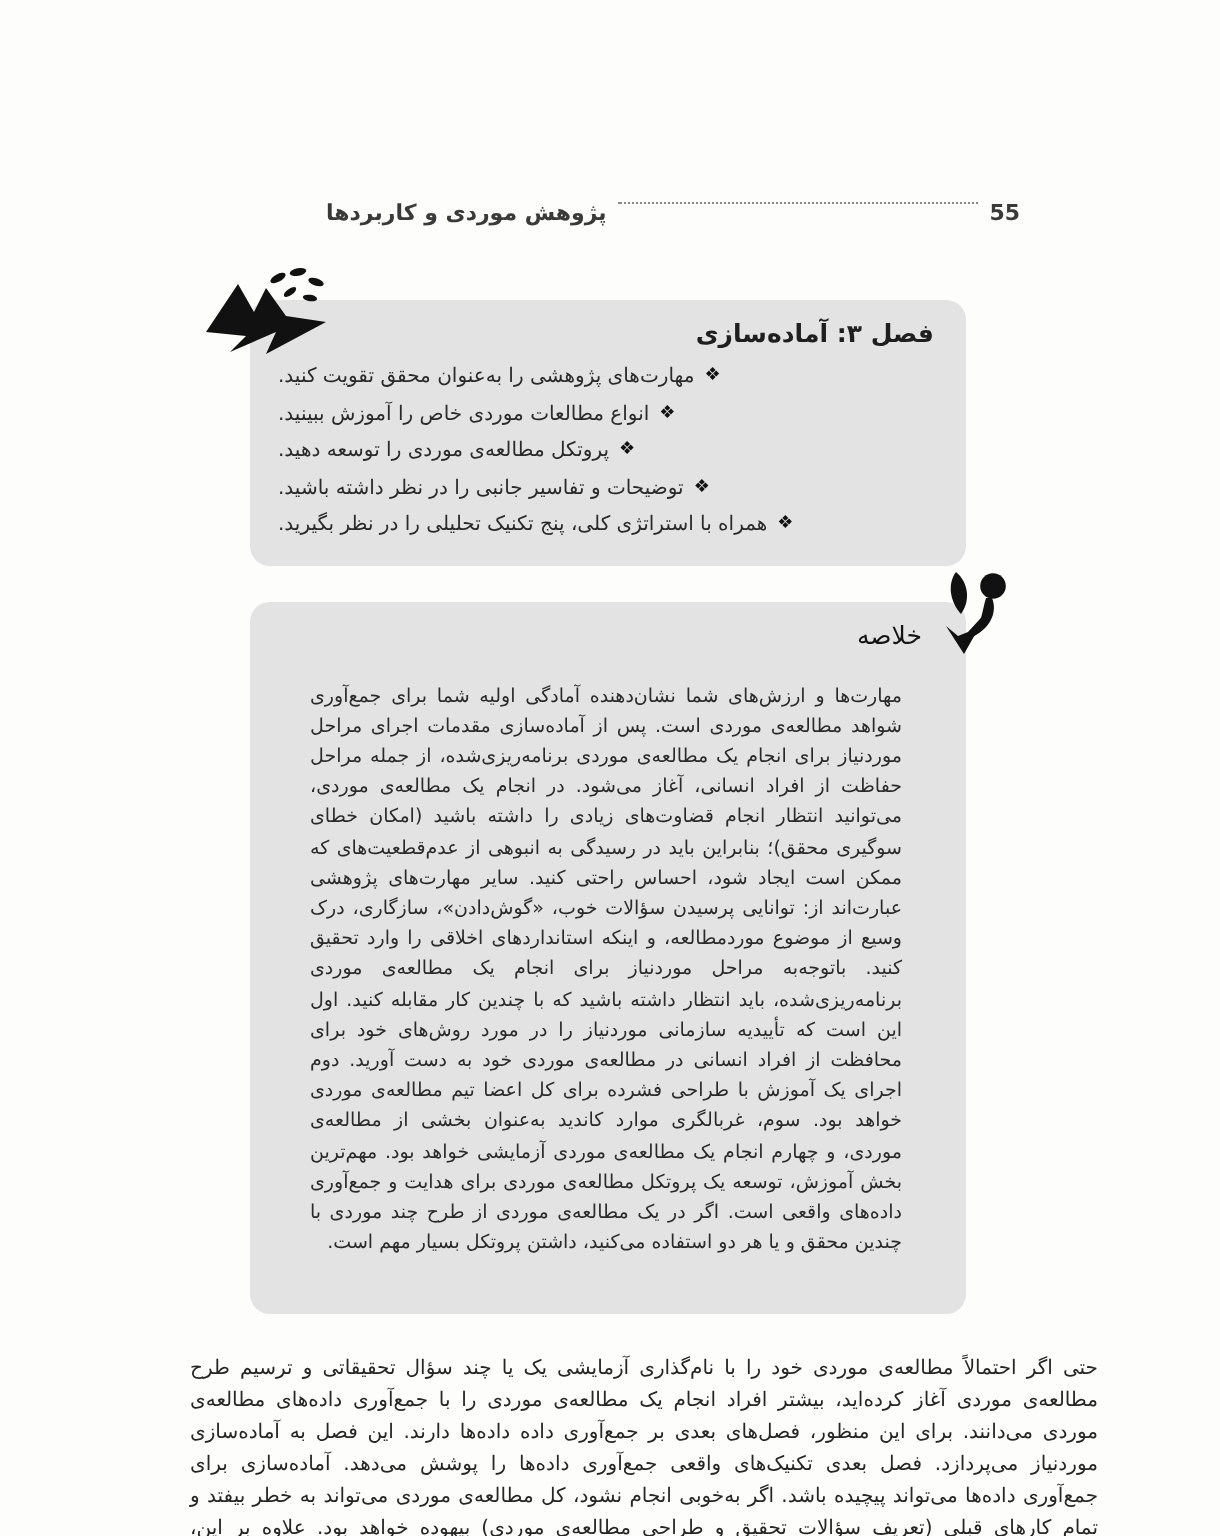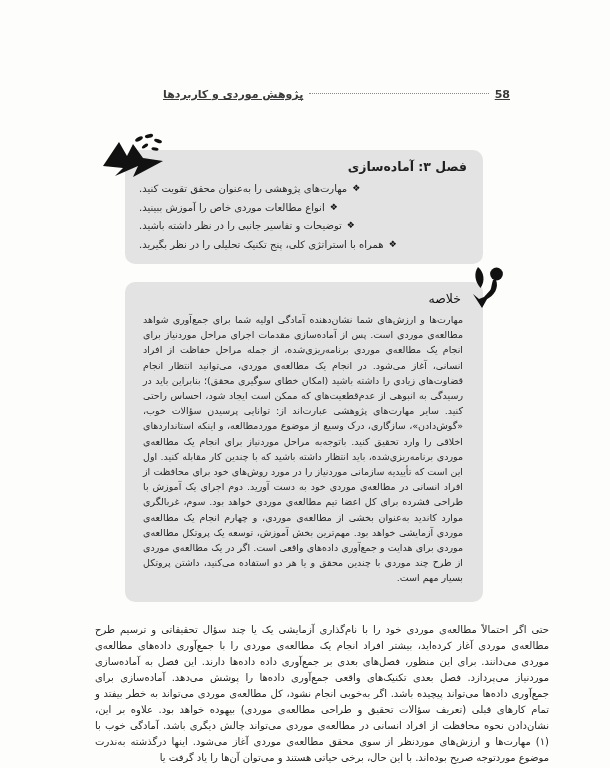--- a/index.html
+++ b/index.html
@@ -7,24 +7,24 @@
     width:610px;height:768px;
     background:#fdfdfb;
     font-family:"DejaVu Sans", sans-serif;
     color:#2e2e2e;
     overflow:hidden;
   }
   .page{position:relative;width:610px;height:768px;overflow:hidden;}
 
   
   .runhead{
-    position:absolute;top:88px;left:163px;right:100px;
-    display:flex;align-items:center;
+    position:absolute;top:100px;left:163px;right:100px;
+    display:flex;align-items:flex-start;
     direction:ltr;
-    font-size:11px;font-weight:600;color:#3a3a3a;text-decoration:underline;
+    font-size:11px;font-weight:600;color:#3a3a3a;
   }
   .runhead .title{white-space:nowrap;}
   .runhead .leader{flex:1;border-bottom:1.6px dotted #8a8a8a;margin:0 6px 3px 6px;height:1px;}
   .runhead .pagenum{white-space:nowrap;font-weight:700;}
 
   
   .graybox{
     background:#e3e3e3;
     border-radius:10px;
     margin-left:125px;
@@ -61,60 +61,61 @@
     padding:9px 16px 12px 14px;
     min-height:200px;
   }
   .sumlabel{
     font-size:12.5px;font-weight:400;color:#141414;
     text-align:right;margin:0 6px 6px 0;
   }
   .sumpara{
     font-size:9.5px;line-height:15.2px;
     text-align:justify;color:#2a2a2a;
-    margin:4px;
+    margin:16px;
   }
 
   
   .bodypara{
     margin:20px 61px 0 95px;
     width:454px;
     direction:rtl;
     font-size:10px;line-height:16px;
     text-align:justify;color:#262626;
   }
 </style>
 </head>
 <body>
 
 <div class="page">
 
   <div class="runhead">
     <span class="title">پژوهش موردی و کاربردها</span>
     <span class="leader"></span>
-    <span class="pagenum">58</span>
+    <span class="pagenum">55</span>
   </div>
 
   <div style="height:104px"></div>
 
   <div class="graybox chapterbox">
     <svg class="logo1" viewBox="0 0 76 54" aria-hidden="true">
       <g fill="#111">
         <ellipse cx="42" cy="9" rx="4.2" ry="1.9" transform="rotate(-28 42 9)"></ellipse>
         <ellipse cx="52" cy="6" rx="4.2" ry="1.9" transform="rotate(-12 52 6)"></ellipse>
         <ellipse cx="61" cy="11" rx="4.0" ry="1.8" transform="rotate(18 61 11)"></ellipse>
         <ellipse cx="48" cy="16" rx="3.6" ry="1.6" transform="rotate(-35 48 16)"></ellipse>
         <ellipse cx="58" cy="19" rx="3.6" ry="1.6" transform="rotate(8 58 19)"></ellipse>
         <path d="M6 36 L22 12 L30 26 L36 14 L46 28 L66 31 L36 47 L41 36 L18 46 L26 38 Z"></path>
       </g>
     </svg>
     <div class="chtitle">فصل ۳: آماده‌سازی</div>
     <ul>
       <li><span class="blt">❖</span><span>مهارت‌های پژوهشی را به‌عنوان محقق تقویت کنید.</span></li>
       <li><span class="blt">❖</span><span>انواع مطالعات موردی خاص را آموزش ببینید.</span></li>
+      <li><span class="blt">❖</span><span>پروتکل مطالعه‌ی موردی را توسعه دهید.</span></li>
       <li><span class="blt">❖</span><span>توضیحات و تفاسیر جانبی را در نظر داشته باشید.</span></li>
       <li><span class="blt">❖</span><span>همراه با استراتژی کلی، پنج تکنیک تحلیلی را در نظر بگیرید.</span></li>
     </ul>
   </div>
 
   <div class="graybox summarybox">
     <svg class="logo2" viewBox="0 0 40 46" aria-hidden="true">
       <g fill="#111">
         <circle cx="28.5" cy="8" r="6.4"></circle>
         <path d="M28 14 C31 21 27 30 17 34 C23 28 23 20 25 14 Z"></path>

